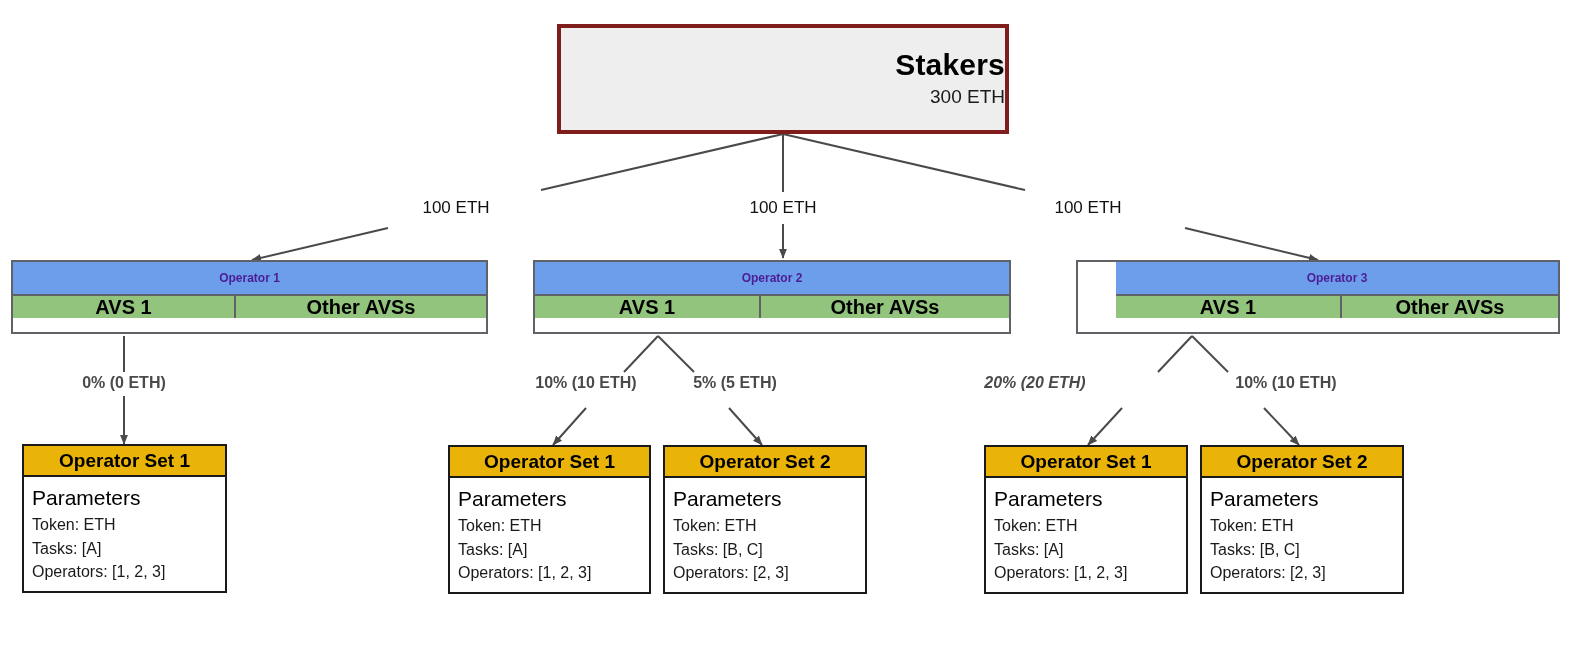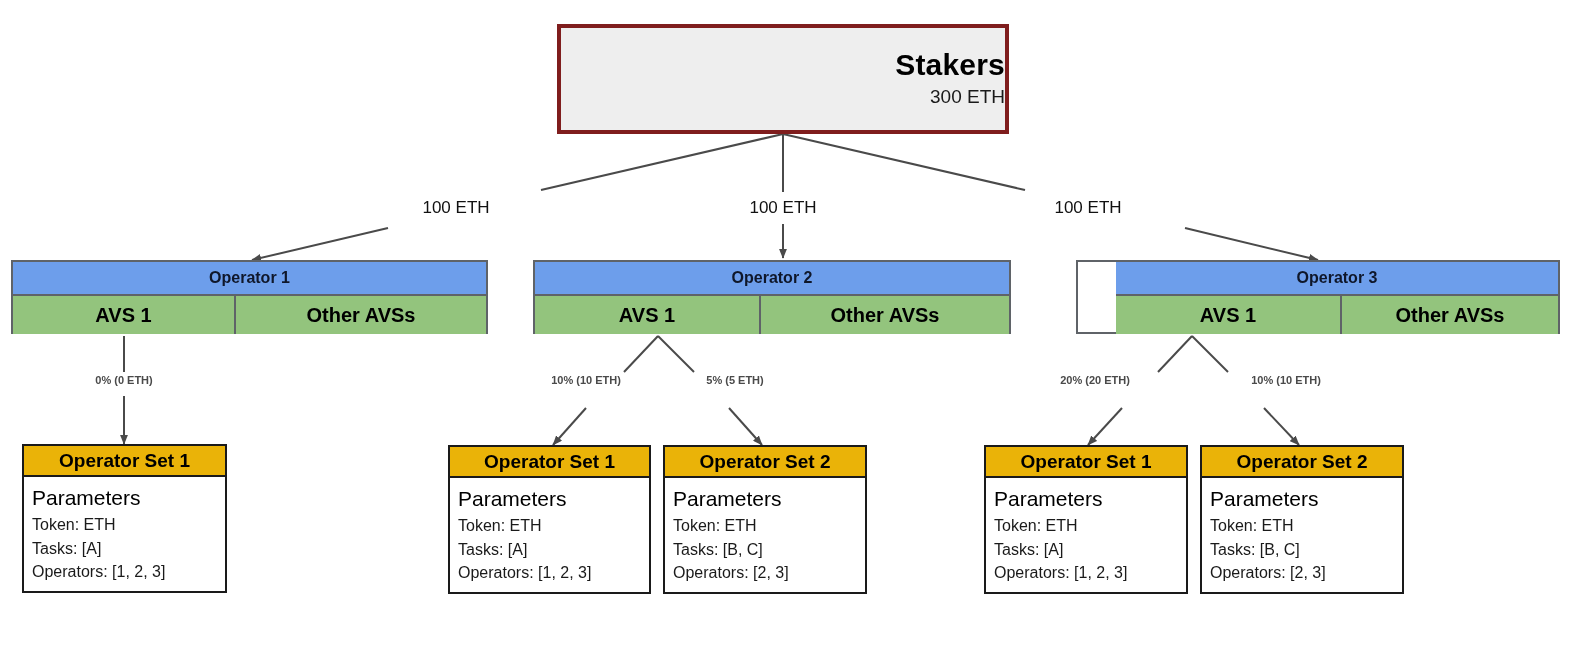--- a/index.html
+++ b/index.html
@@ -64,28 +64,28 @@
     border: 2px solid #5f6368;
     background: #ffffff;
   }
   .operator-header {
     height: 34px;
     background: #6d9eeb;
     border-bottom: 2px solid #5f6368;
     display: flex;
     align-items: center;
     justify-content: center;
-    font-size: 16px;
-    font-weight: bold;
-    color: #0f172a;
+    font-size: 12px;
+    font-weight: bold;
+    color: #4c1d95;
     box-sizing: border-box;
   }
   .operator-avs-row {
     display: flex;
-    height: 38px;
+    height: 22px;
   }
   .avs-cell {
     background: #93c47d;
     display: flex;
     align-items: center;
     justify-content: center;
     font-size: 20px;
     font-weight: bold;
     color: #000000;
     box-sizing: border-box;
@@ -134,21 +134,21 @@
 
   
   .edge-label {
     position: absolute;
     font-size: 17px;
     color: #111111;
     white-space: nowrap;
     text-align: center;
   }
   .edge-label.pct {
-    font-size: 11px;
+    font-size: 16px;
     font-weight: bold;
     color: #4a4a4a;
   }
 </style>
 </head>
 <body>
 
 <div id="canvas">
 
   <svg id="wires" viewBox="0 0 1572 655" xmlns="http://www.w3.org/2000/svg">
@@ -227,21 +227,21 @@
       <div class="avs-cell primary" style="width:226px;">AVS 1</div>
       <div class="avs-cell" style="flex:1;">Other AVSs</div>
     </div>
   </div>
 
   <div class="edge-label pct" style="left:34px; top:374px; width:180px;">0% (0 ETH)</div>
 
   <div class="edge-label pct" style="left:496px; top:374px; width:180px;">10% (10 ETH)</div>
   <div class="edge-label pct" style="left:660px; top:374px; width:150px;">5% (5 ETH)</div>
 
-  <div class="edge-label pct" style="left:1000px; top:374px; width:190px;">20% (20 ETH)</div>
+  <div class="edge-label pct" style="left:940px; top:374px; width:190px;font-style:italic;">20% (20 ETH)</div>
   <div class="edge-label pct" style="left:1196px; top:374px; width:180px;">10% (10 ETH)</div>
 
   <div class="opset" style="left:22px; top:444px; width:205px;">
     <div class="opset-header">Operator Set 1</div>
     <div class="opset-body">
       <div class="param-title">Parameters</div>
       <div class="param-line">Token: ETH</div>
       <div class="param-line">Tasks: [A]</div>
       <div class="param-line">Operators: [1, 2, 3]</div>
     </div>

